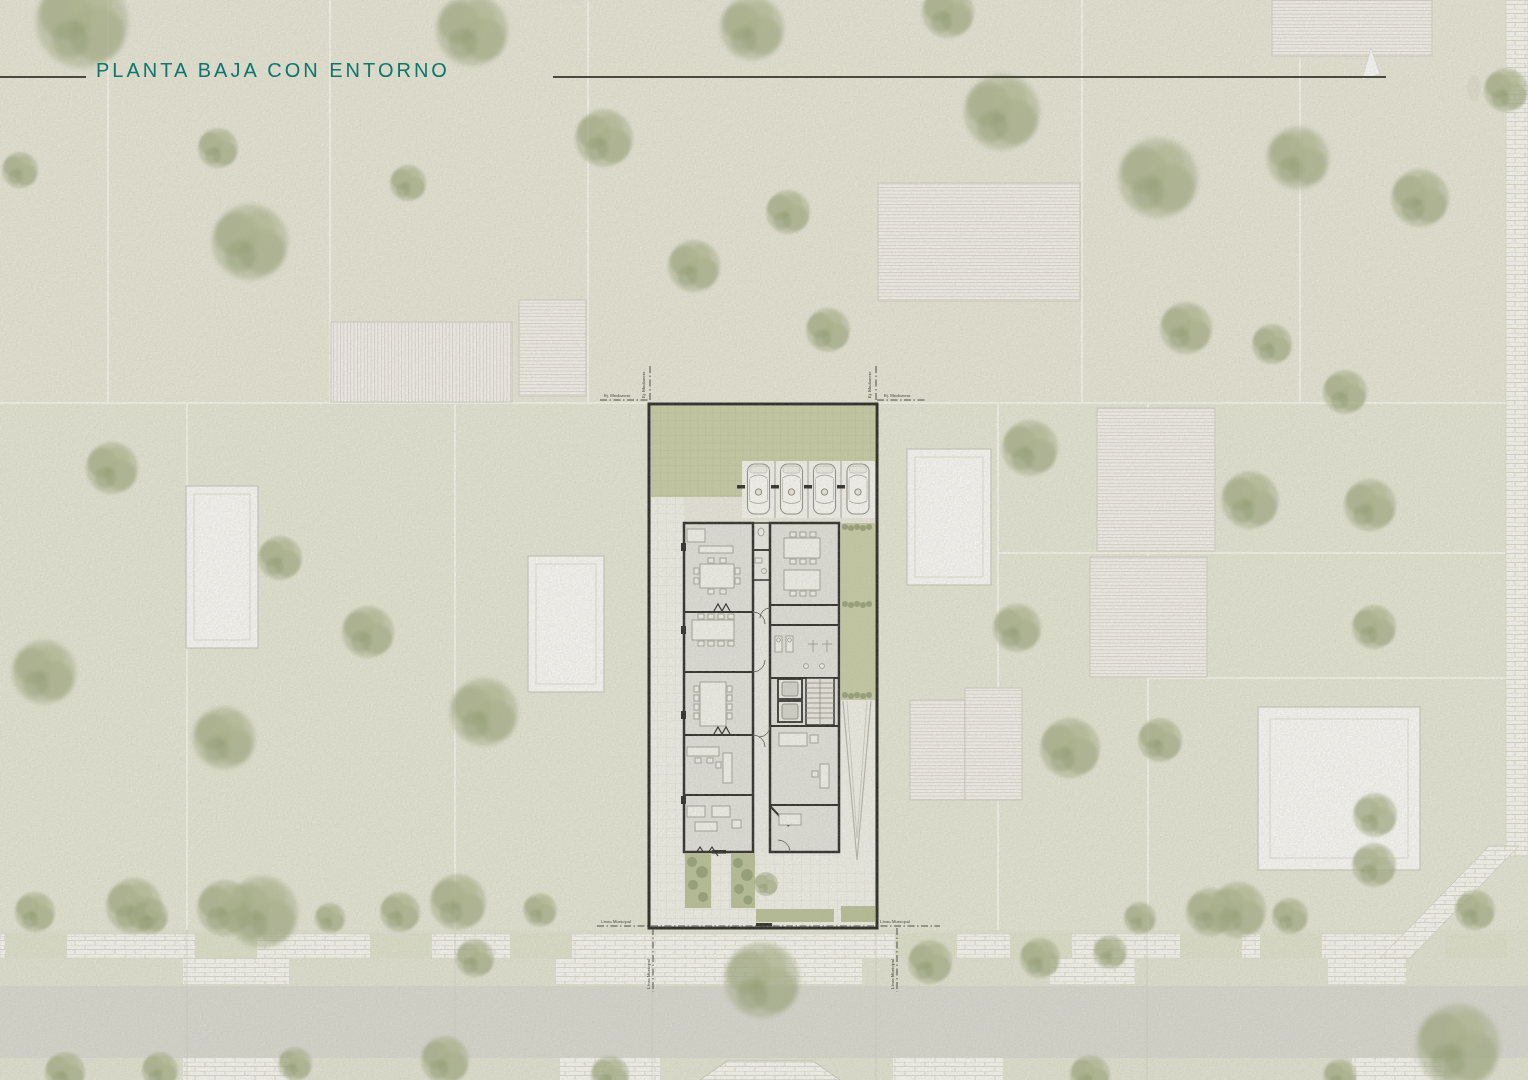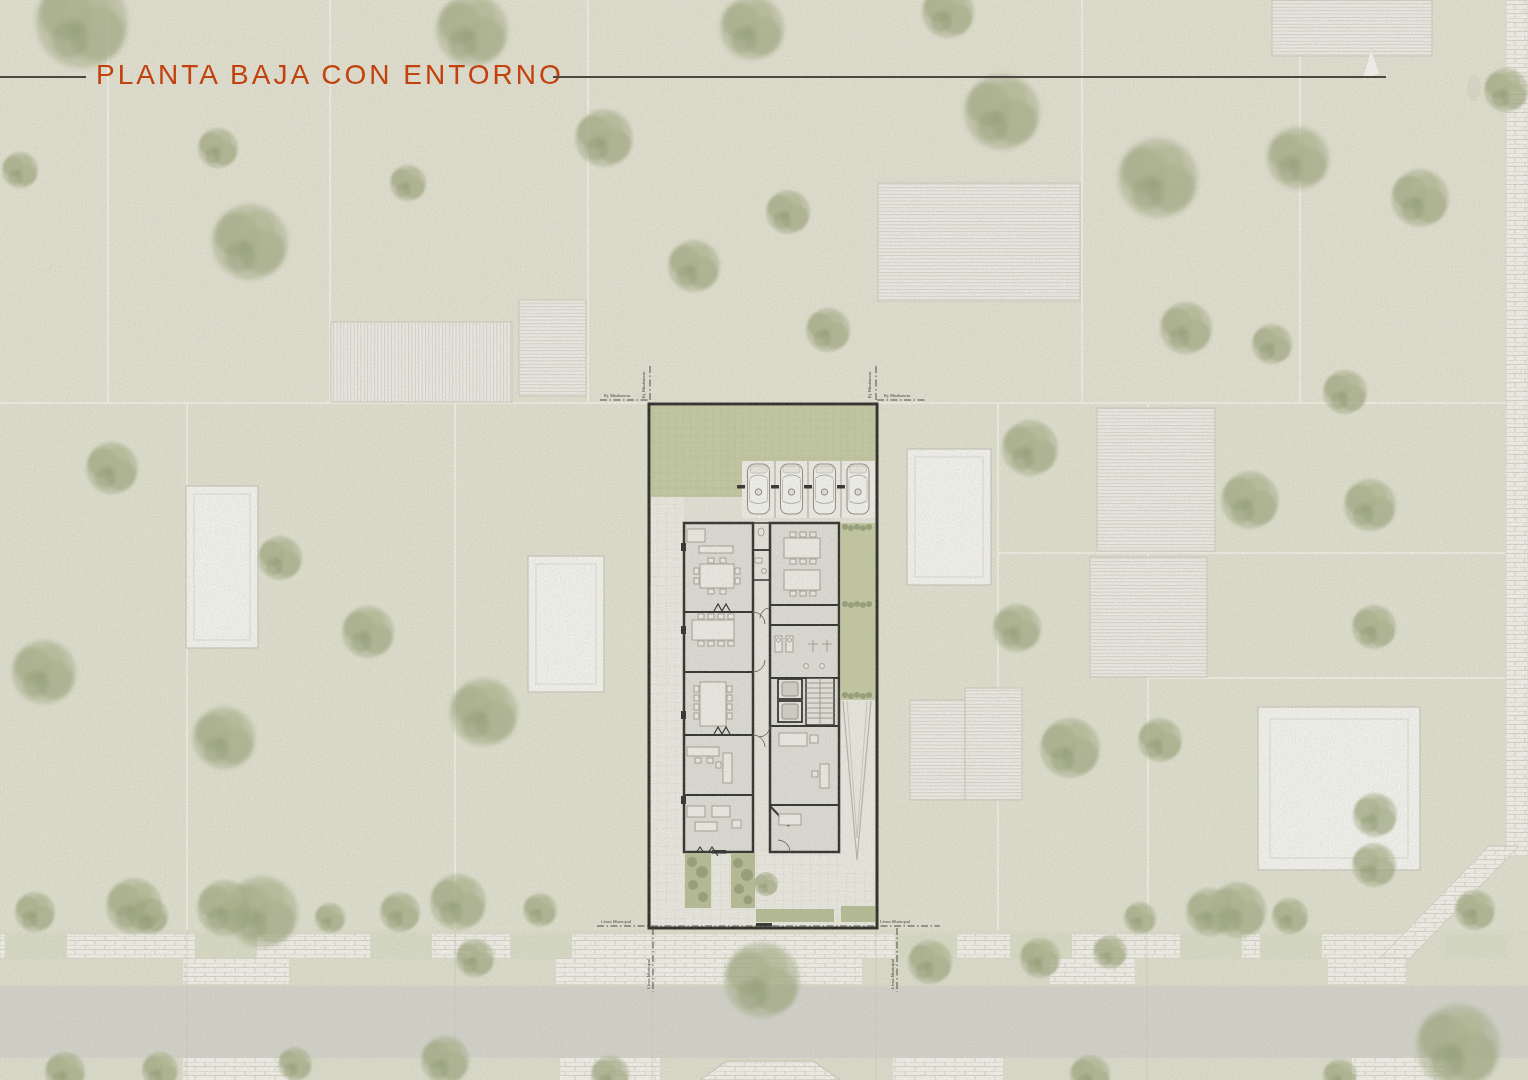--- a/index.html
+++ b/index.html
@@ -3,22 +3,22 @@
 <meta charset="utf-8">
 <style>
   html,body{margin:0;padding:0;background:#d8d8d0;}
   #stage{position:relative;width:1528px;height:1080px;overflow:hidden;
          background:#e9e8d9;font-family:"Liberation Sans",sans-serif;}
   #plan-svg{position:absolute;left:0;top:0;}
   .title-wrap{position:absolute;left:0;top:0;width:1528px;height:110px;pointer-events:none;}
   .rule{position:absolute;height:0;border-top:2px solid #4a483f;}
   .rule-left{left:0;top:76px;width:86px;}
   .rule-right{left:553px;top:76px;width:833px;}
-  .title{position:absolute;left:96px;top:59px;font-size:28px;letter-spacing:3px;
-         color:#c2410c;font-weight:400;white-space:nowrap;}
+  .title{position:absolute;left:96px;top:59px;font-size:20px;letter-spacing:3px;
+         color:#0f766e;font-weight:400;white-space:nowrap;}
   svg text{font-family:"Liberation Sans",sans-serif;}
 </style>
 </head>
 <body>
 
 <div id="stage">
 
 <svg id="plan-svg" width="1528" height="1080" viewBox="0 0 1528 1080">
 <defs>
   <pattern id="lawn" width="7.5" height="7.5" patternUnits="userSpaceOnUse">

